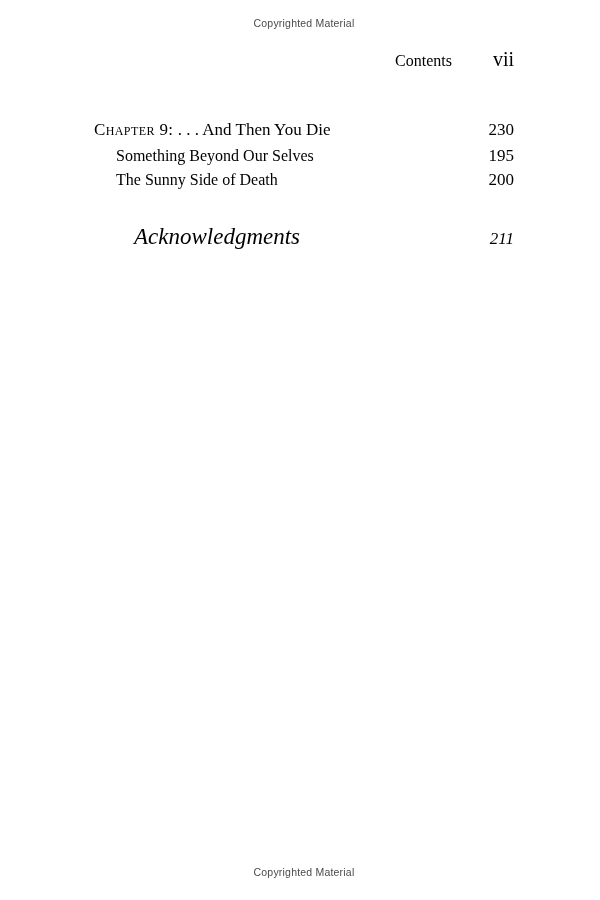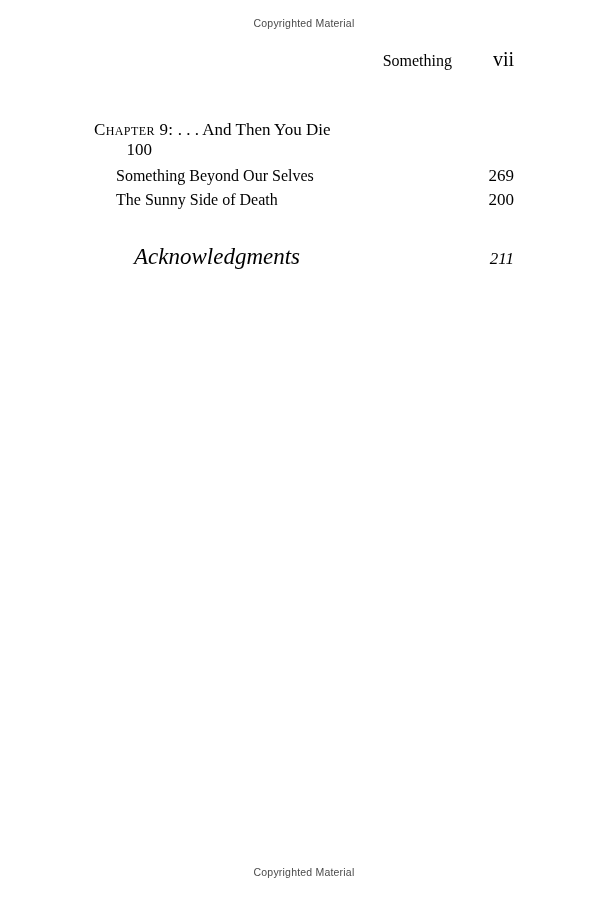--- a/index.html
+++ b/index.html
@@ -76,21 +76,20 @@
     white-space: pre;
   }
   .toc-page {
     font-size: 17px;
     width: 58px;
     text-align: right;
   }
 
   .chapter-row {
     margin-bottom: 6px;
-    flex-direction: column;
   }
   .chapter-row .toc-label {
     font-size: 17px;
   }
   .smallcaps {
     font-variant: small-caps;
     letter-spacing: 0.4px;
   }
 
   .sub-row .toc-label {
@@ -116,34 +115,34 @@
   }
 </style>
 </head>
 <body>
 
 <div class="page">
 
   <div class="watermark watermark-top">Copyrighted Material</div>
 
   <div class="running-head">
-    <span class="rh-title">Something</span>
+    <span class="rh-title">Contents</span>
     <span class="rh-folio">vii</span>
   </div>
 
   <div class="toc">
 
     <div class="toc-row chapter-row">
       <span class="toc-label"><span class="smallcaps">Chapter 9:</span><span> . . . And Then You Die</span></span>
-      <span class="toc-page">100</span>
+      <span class="toc-page">230</span>
     </div>
 
     <div class="toc-row sub-row">
       <span class="toc-label">Something Beyond Our Selves</span>
-      <span class="toc-page">269</span>
+      <span class="toc-page">195</span>
     </div>
 
     <div class="toc-row sub-row">
       <span class="toc-label">The Sunny Side of Death</span>
       <span class="toc-page">200</span>
     </div>
 
     <div class="spacer"></div>
 
     <div class="toc-row back-row">

